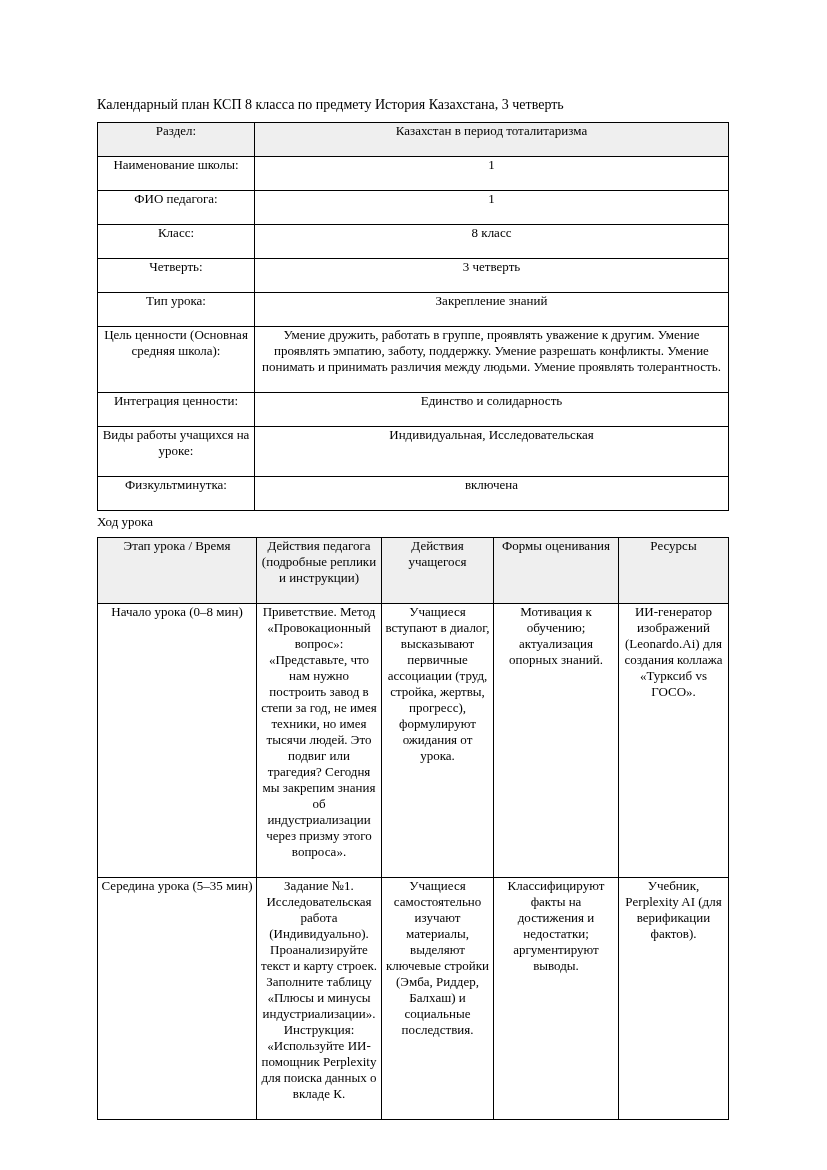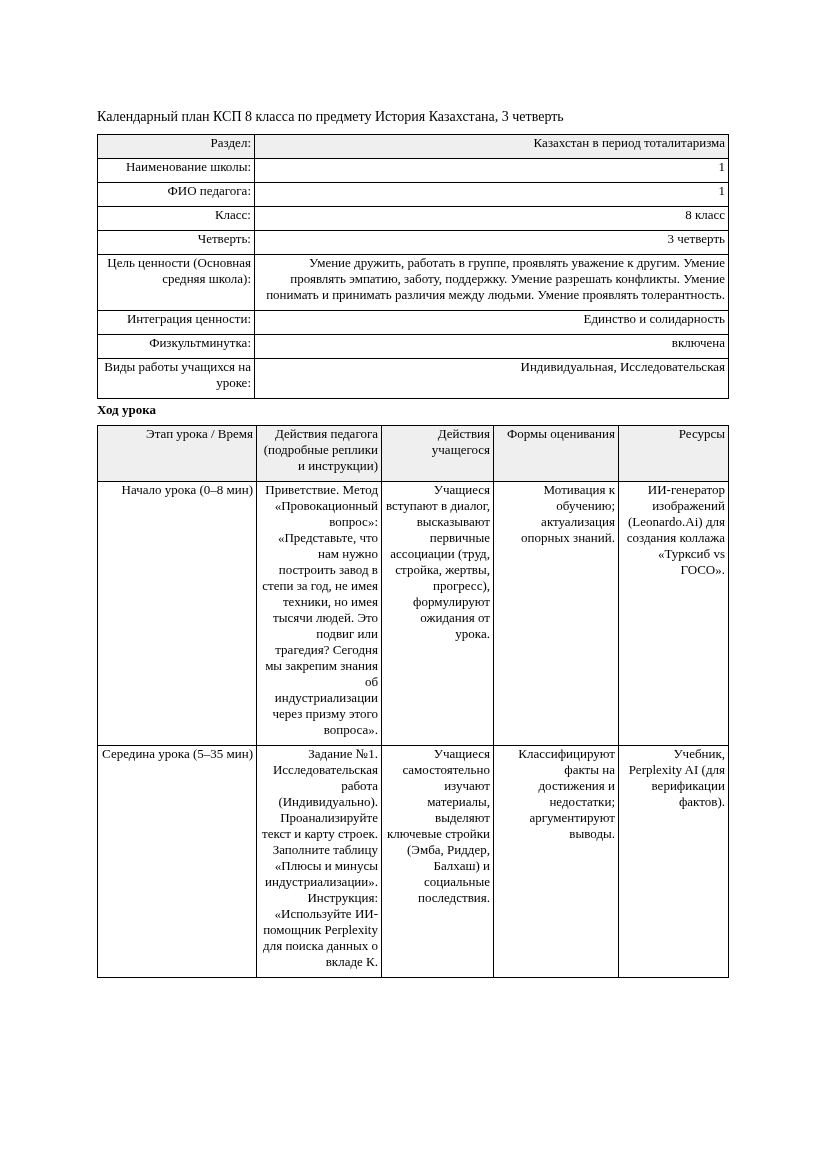--- a/index.html
+++ b/index.html
@@ -17,48 +17,48 @@
   }
   .page-content {
     position: absolute;
     left: 97px;
     top: 96px;
     width: 631px;
   }
   .doc-title {
     font-size: 14px;
     line-height: 18px;
-    margin: 12px 0 8px 0;
+    margin: 0 0 8px 0;
     font-weight: normal;
   }
   table {
     border-collapse: collapse;
     table-layout: fixed;
     width: 631px;
     font-size: 13px;
     line-height: 16px;
   }
   td, th {
     border: 1px solid #000000;
-    padding: 0px 3px 7px 3px;
+    padding: 0px 3px 17px 3px;
     vertical-align: top;
-    text-align: right;
+    text-align: center;
     font-weight: normal;
     word-wrap: break-word;
   }
   .shaded {
     background: #efefef;
   }
   .info-table col.c-label { width: 157px; }
   .info-table col.c-value { width: 474px; }
   .section-heading {
     font-size: 13px;
     line-height: 16px;
     margin: 3px 0 7px 0;
-    font-weight: bold;
+    font-weight: normal;
   }
   .lesson-table col.c1 { width: 159px; }
   .lesson-table col.c2 { width: 125px; }
   .lesson-table col.c3 { width: 112px; }
   .lesson-table col.c4 { width: 125px; }
   .lesson-table col.c5 { width: 110px; }
 </style>
 </head>
 <body>
 
@@ -86,34 +86,38 @@
       </tr>
       <tr>
         <td>Класс:</td>
         <td>8 класс</td>
       </tr>
       <tr>
         <td>Четверть:</td>
         <td>3 четверть</td>
       </tr>
       <tr>
+        <td>Тип урока:</td>
+        <td>Закрепление знаний</td>
+      </tr>
+      <tr>
         <td>Цель ценности (Основная средняя школа):</td>
         <td>Умение дружить, работать в группе, проявлять уважение к другим. Умение проявлять эмпатию, заботу, поддержку. Умение разрешать конфликты. Умение понимать и принимать различия между людьми. Умение проявлять толерантность.</td>
       </tr>
       <tr>
         <td>Интеграция ценности:</td>
         <td>Единство и солидарность</td>
       </tr>
       <tr>
+        <td>Виды работы учащихся на уроке:</td>
+        <td>Индивидуальная, Исследовательская</td>
+      </tr>
+      <tr>
         <td>Физкультминутка:</td>
         <td>включена</td>
-      </tr>
-      <tr>
-        <td>Виды работы учащихся на уроке:</td>
-        <td>Индивидуальная, Исследовательская</td>
       </tr>
     </tbody>
   </table>
 
   <p class="section-heading">Ход урока</p>
 
   <table class="lesson-table">
     <colgroup>
         <col class="c1">
         <col class="c2">

